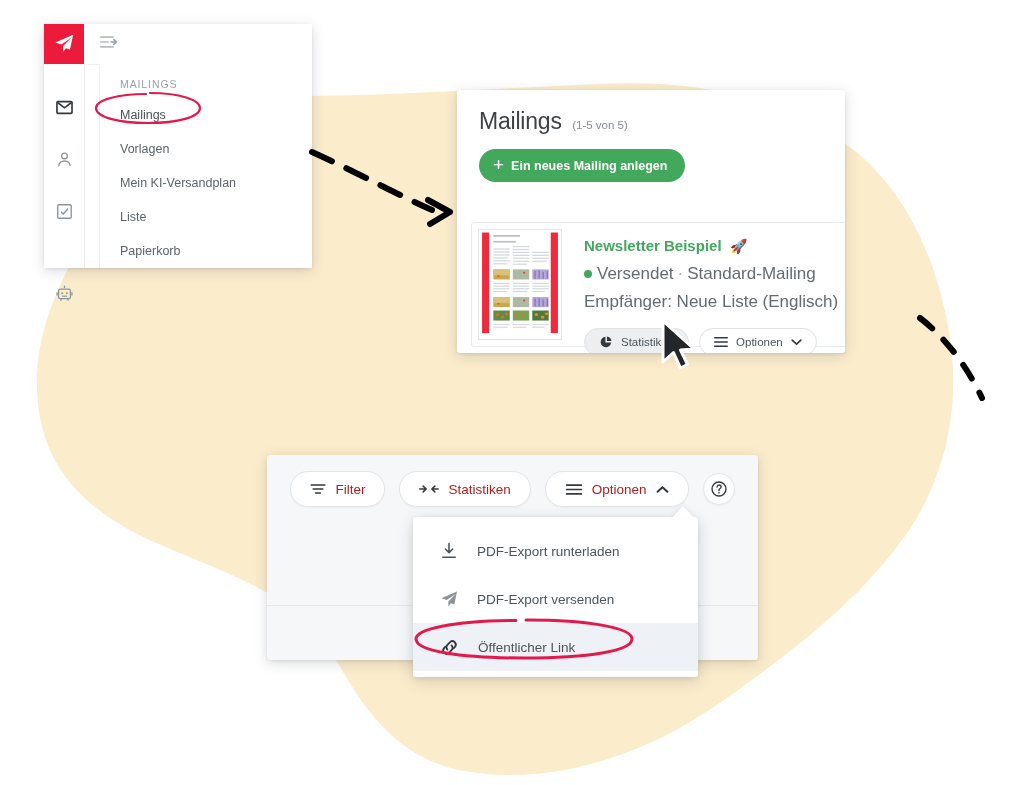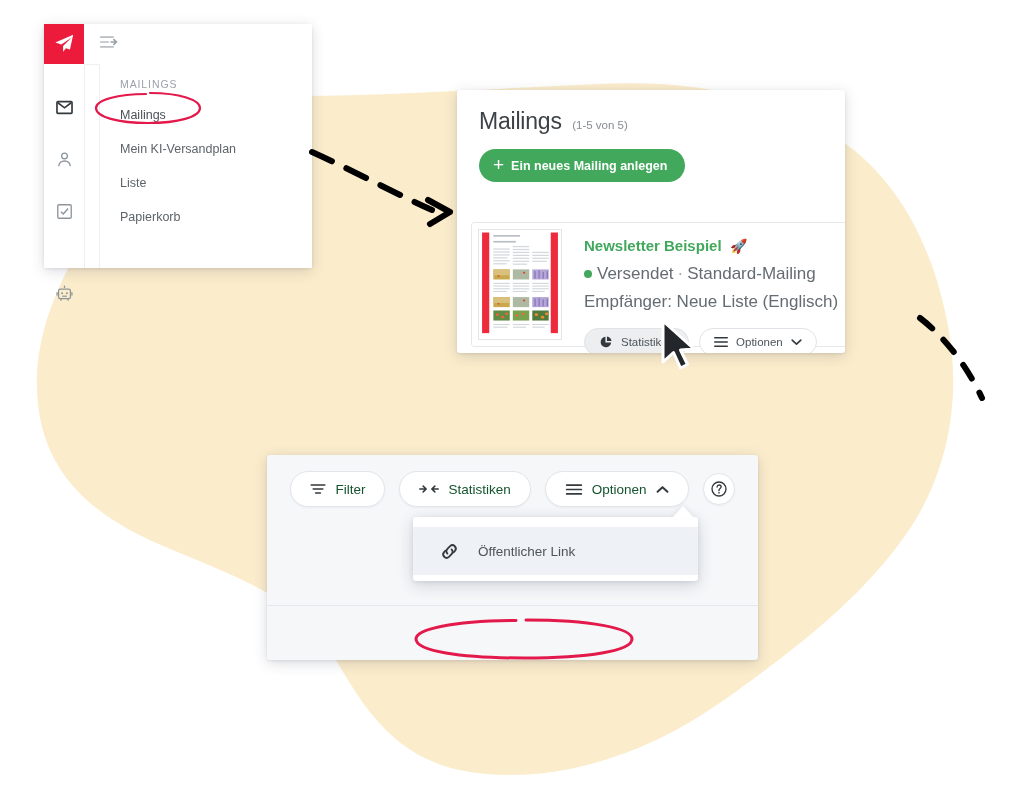--- a/index.html
+++ b/index.html
@@ -65,21 +65,21 @@
         border:1px solid #dfe3e7;border-radius:16px;background:#fff;font-size:11.5px;
         color:#4d555b;font-family:"Liberation Sans",sans-serif;cursor:pointer;}
   .pill.hover{background:#eceef0;border-color:#e0e3e6;}
 
   
   #stats-panel{left:267px;top:455px;width:491px;height:205px;z-index:5;background:#f5f7f9;}
   .tb{position:absolute;left:0;top:0;right:0;height:68px;display:flex;align-items:center;
       justify-content:center;gap:14px;}
   .pill-lg{display:inline-flex;align-items:center;gap:9px;height:36px;padding:0 19px;
            border:1px solid #e2e6ea;border-radius:19px;background:#fff;font-size:13.5px;
-           color:#14532d;font-family:"Liberation Sans",sans-serif;cursor:pointer;
+           color:#b91c1c;font-family:"Liberation Sans",sans-serif;cursor:pointer;
            box-shadow:0 1px 2px rgba(40,50,70,.05);}
   .icon-round{width:32px;height:32px;border-radius:50%;border:1px solid #e2e6ea;background:#fff;
               display:flex;align-items:center;justify-content:center;cursor:pointer;
               box-shadow:0 1px 2px rgba(40,50,70,.05);}
   .rule{position:absolute;left:0;right:0;top:150px;height:1px;background:#e4e8ec;}
 
   
   .dropdown{position:absolute;left:413px;top:517px;width:285px;background:#fff;
             border-radius:3px;z-index:7;
             box-shadow:0 4px 16px rgba(40,50,70,.18),0 1px 4px rgba(40,50,70,.10);
@@ -163,20 +163,23 @@
           <path d="M1 3h15M1 9h9M1 15h15" stroke="#b7bdc3" stroke-width="2.1" fill="none" stroke-linecap="round"></path>
           <path d="M13.5 9h6M17 6l3.2 3-3.2 3" stroke="#9aa1a8" stroke-width="2" fill="none" stroke-linecap="round" stroke-linejoin="round"></path>
         </svg>
       </span>
     </div>
 
     <div class="nav-menu">
       <div class="nav-cap">MAILINGS</div>
       <div class="nav-item sel">
           <span>Mailings</span>
+        </div>
+      <div class="nav-item">
+          <span>Vorlagen</span>
         </div>
       <div class="nav-item">
           <span>Mein KI-Versandplan</span>
         </div>
       <div class="nav-item">
           <span>Liste</span>
         </div>
       <div class="nav-item">
           <span>Papierkorb</span>
         </div>
@@ -357,21 +360,34 @@
           <circle cx="12" cy="17" r="1.15" fill="#33393d"></circle>
         </svg>
       </button>
     </div>
     <div class="rule"></div>
   </div>
 
   <div class="dd-caret"></div>
   <div class="dropdown">
 
-
+    <div class="dd-item">
+      <svg width="20" height="20" viewBox="0 0 24 24">
+        <path d="M12 3v10.6M7.6 9.6l4.4 4.4 4.4-4.4" fill="none" stroke="#4d555b" stroke-width="1.9" stroke-linecap="round" stroke-linejoin="round"></path>
+        <path d="M4.5 19.5h15" stroke="#4d555b" stroke-width="1.9" stroke-linecap="round"></path>
+      </svg>
+      <span>PDF-Export runterladen</span>
+    </div>
+
+    <div class="dd-item">
+      <svg width="20" height="20" viewBox="0 0 24 24">
+        <path d="M21.6 3L2.9 11l6.3 2.2 11-7.1-9 8.8v6l3-3.8 4.2 1.5z" fill="#8b9299"></path>
+      </svg>
+      <span>PDF-Export versenden</span>
+    </div>
 
     <div class="dd-item hl">
       <svg width="21" height="21" viewBox="0 0 24 24">
         <path d="M9.6 14.4a3.9 3.9 0 0 1 0-5.5l3.1-3.1a3.9 3.9 0 0 1 5.5 5.5l-1.6 1.6" fill="none" stroke="#33393d" stroke-width="2.1" stroke-linecap="round"></path>
         <path d="M14.4 9.6a3.9 3.9 0 0 1 0 5.5l-3.1 3.1a3.9 3.9 0 0 1-5.5-5.5l1.6-1.6" fill="none" stroke="#33393d" stroke-width="2.1" stroke-linecap="round"></path>
       </svg>
       <span>Öffentlicher Link</span>
     </div>
   </div>
 

